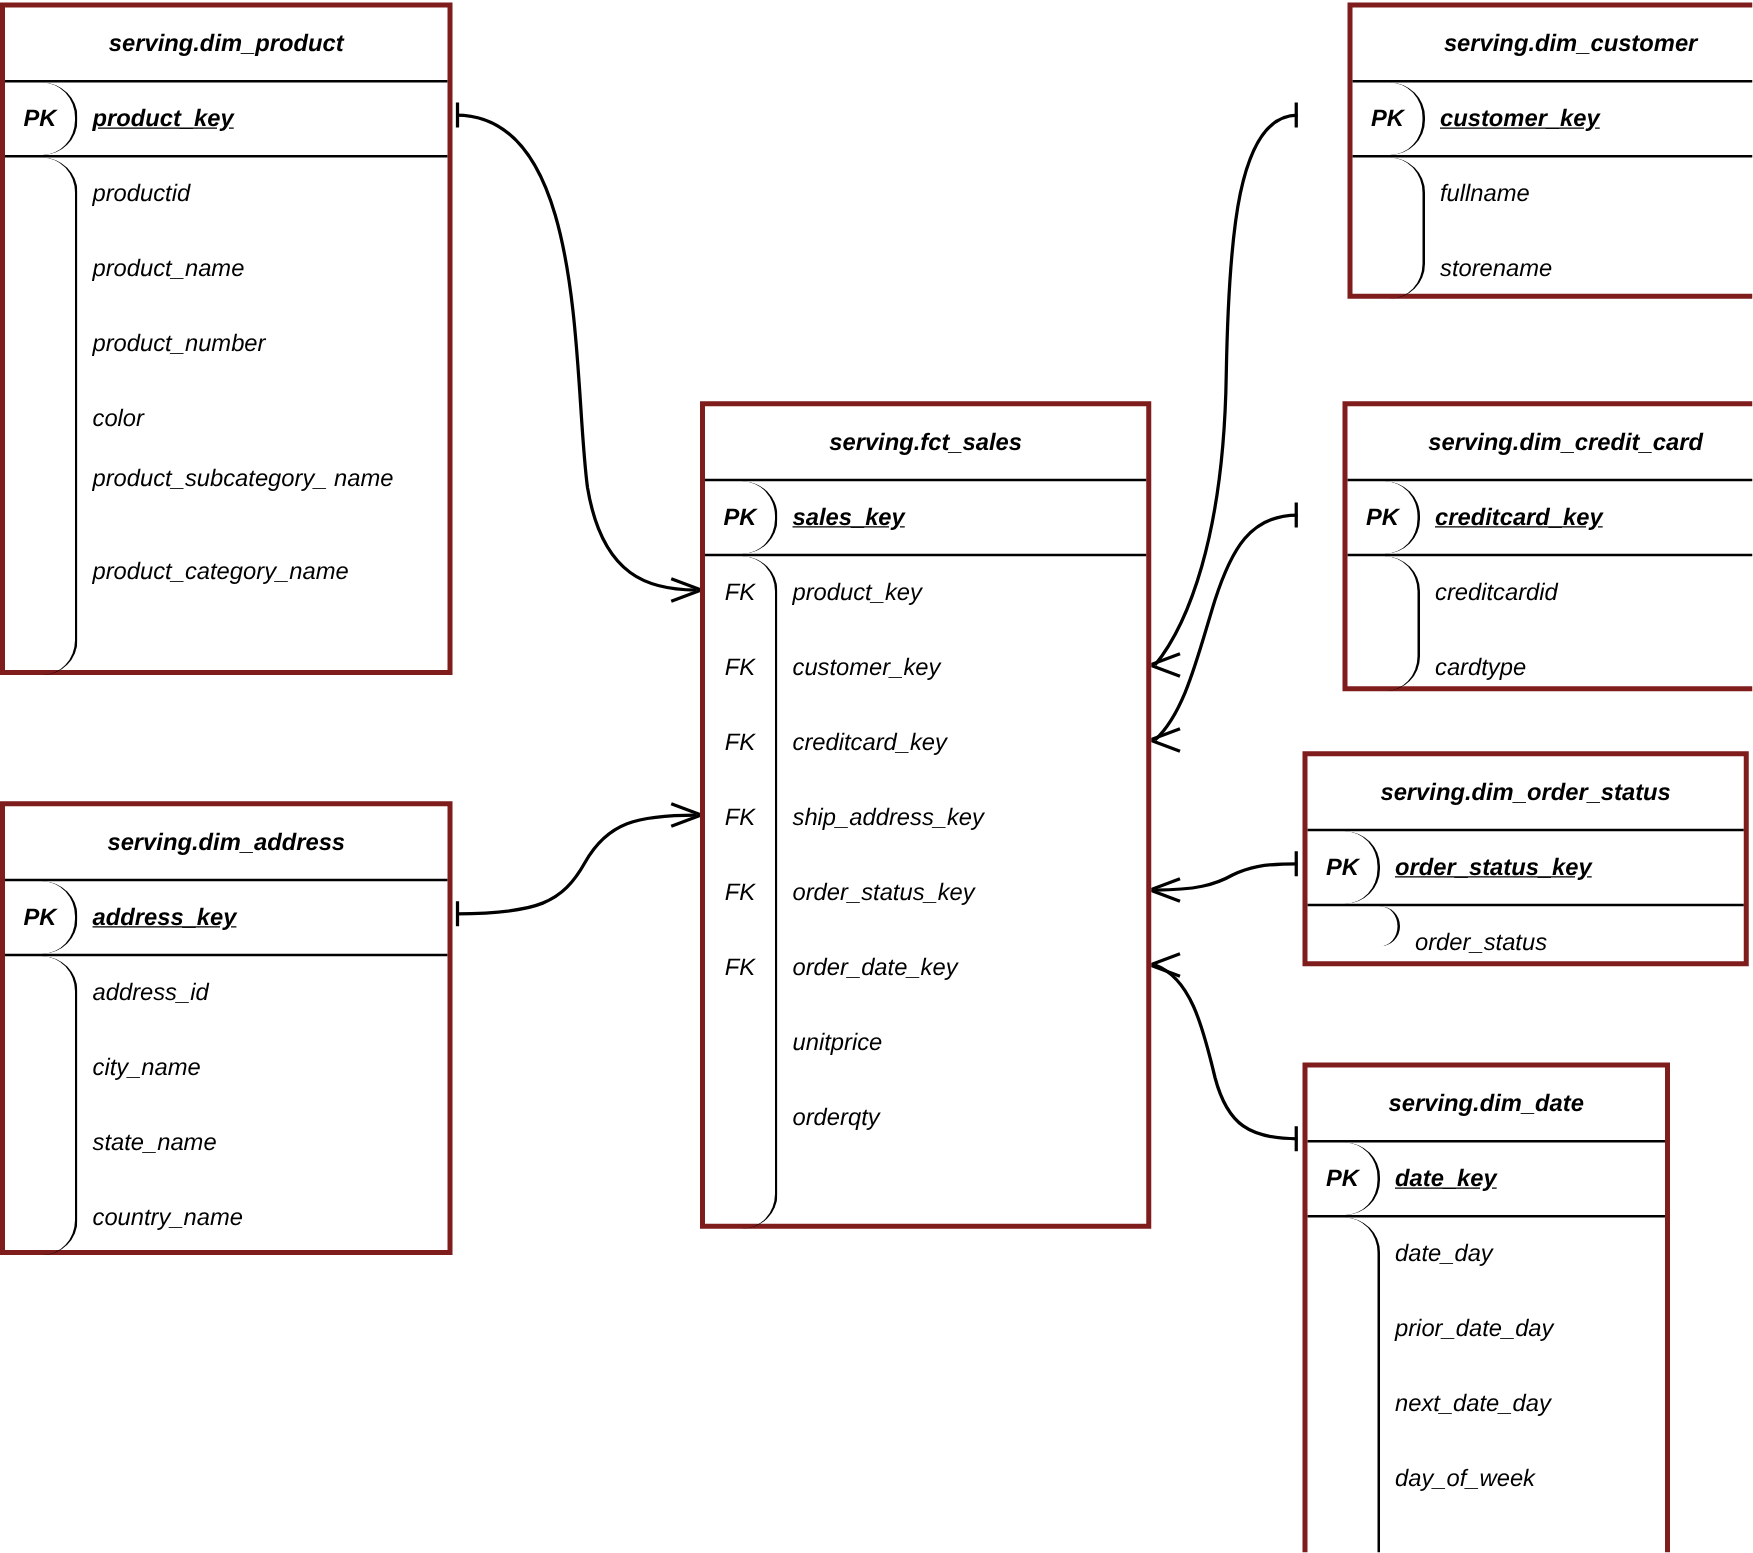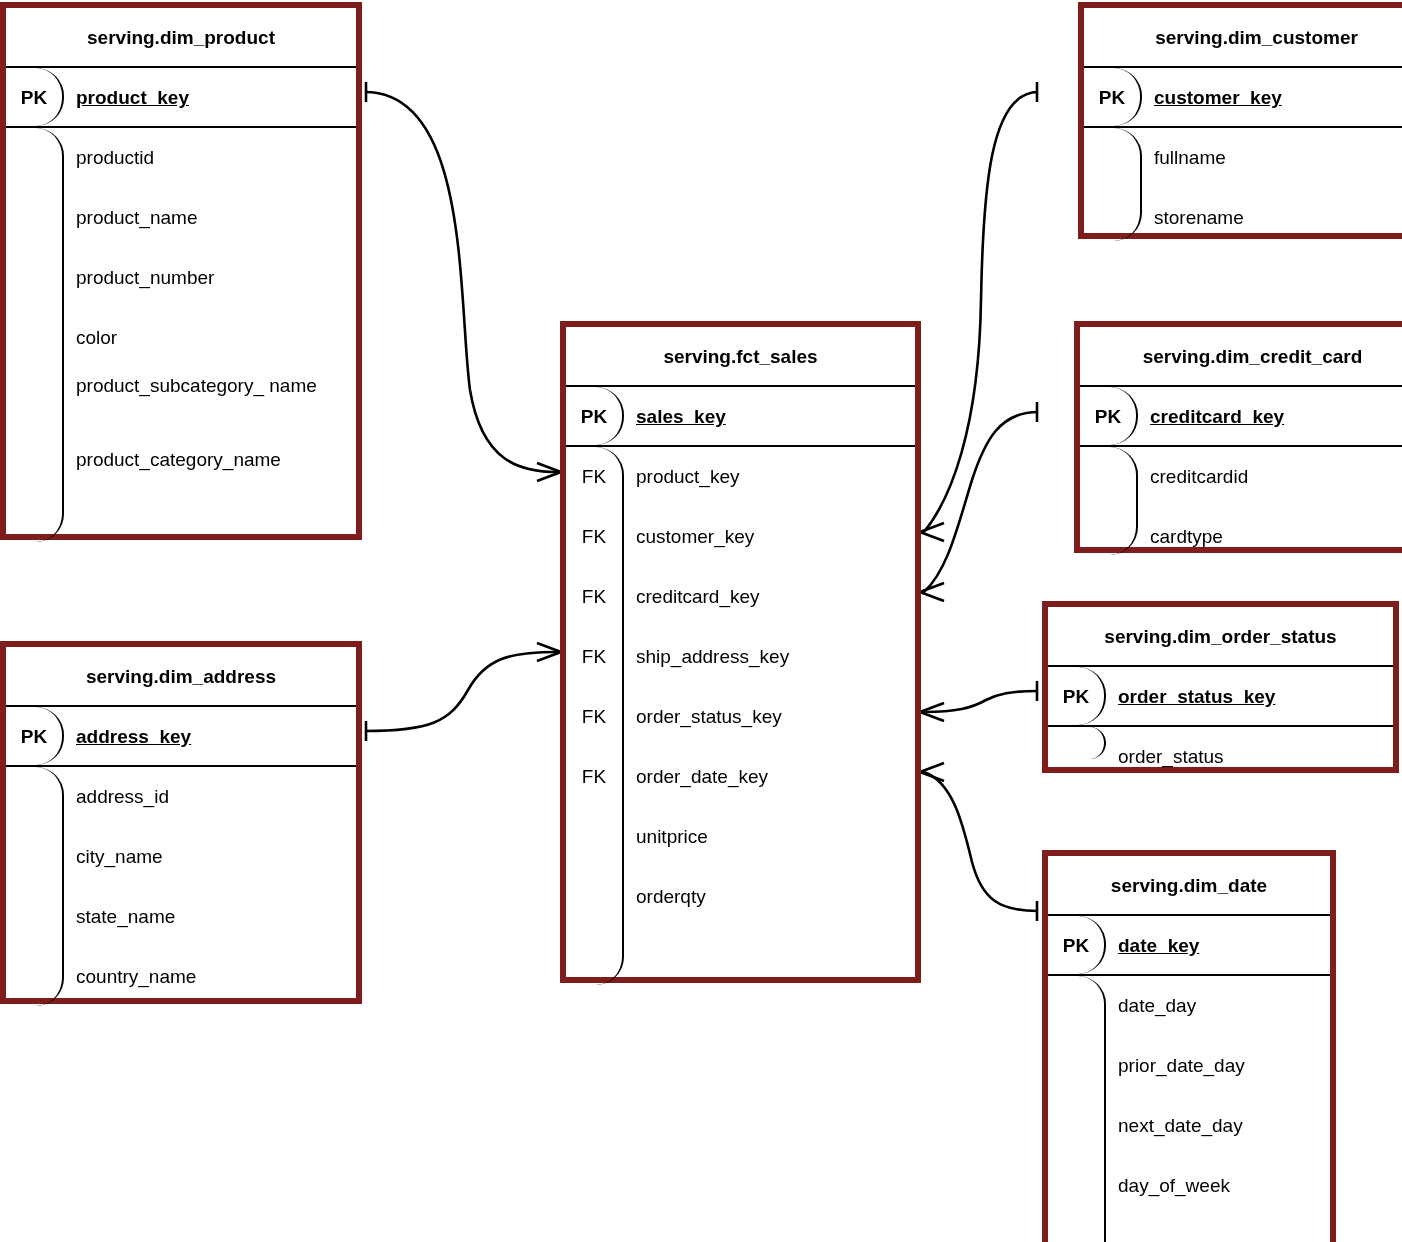--- a/index.html
+++ b/index.html
@@ -15,23 +15,24 @@
     position: relative;
     width: 1402px;
     height: 1242px;
     background: #ffffff;
     overflow: hidden;
   }
   
   .entity {
     position: absolute;
     box-sizing: border-box;
-    border: 6px solid #7f1d1d;
+    border: 4px solid #7f1d1d;
     background: #ffffff;
     z-index: 3;
+    font-style: italic;
   }
   .ent-title {
     box-sizing: border-box;
     height: 60px;
     line-height: 60px;
     text-align: center;
     font-weight: bold;
     font-size: 19px;
     border-bottom: 2px solid #000000;
     white-space: nowrap;
@@ -281,21 +282,21 @@
   <div class="entity" style="left:1042px; top:601px; width:357px; height:172px;">
     <div class="ent-title">serving.dim_order_status</div>
     <div class="ent-pkrow">
       <div class="keycol">
         <div class="keycell pk">PK</div>
       </div>
       <div class="fieldcol">
         <div class="fieldcell pkname">order_status_key</div>
       </div>
     </div>
-    <div class="ent-body" style="height:32px;">
+    <div class="ent-body" style="height:32px;padding-left:16px;">
       <div class="keycol"></div>
       <div class="fieldcol">
         <div class="fieldcell">order_status</div>
       </div>
     </div>
   </div>
 
   <div class="entity" style="left:1042px; top:850px; width:294px; height:420px;">
     <div class="ent-title">serving.dim_date</div>
     <div class="ent-pkrow">

